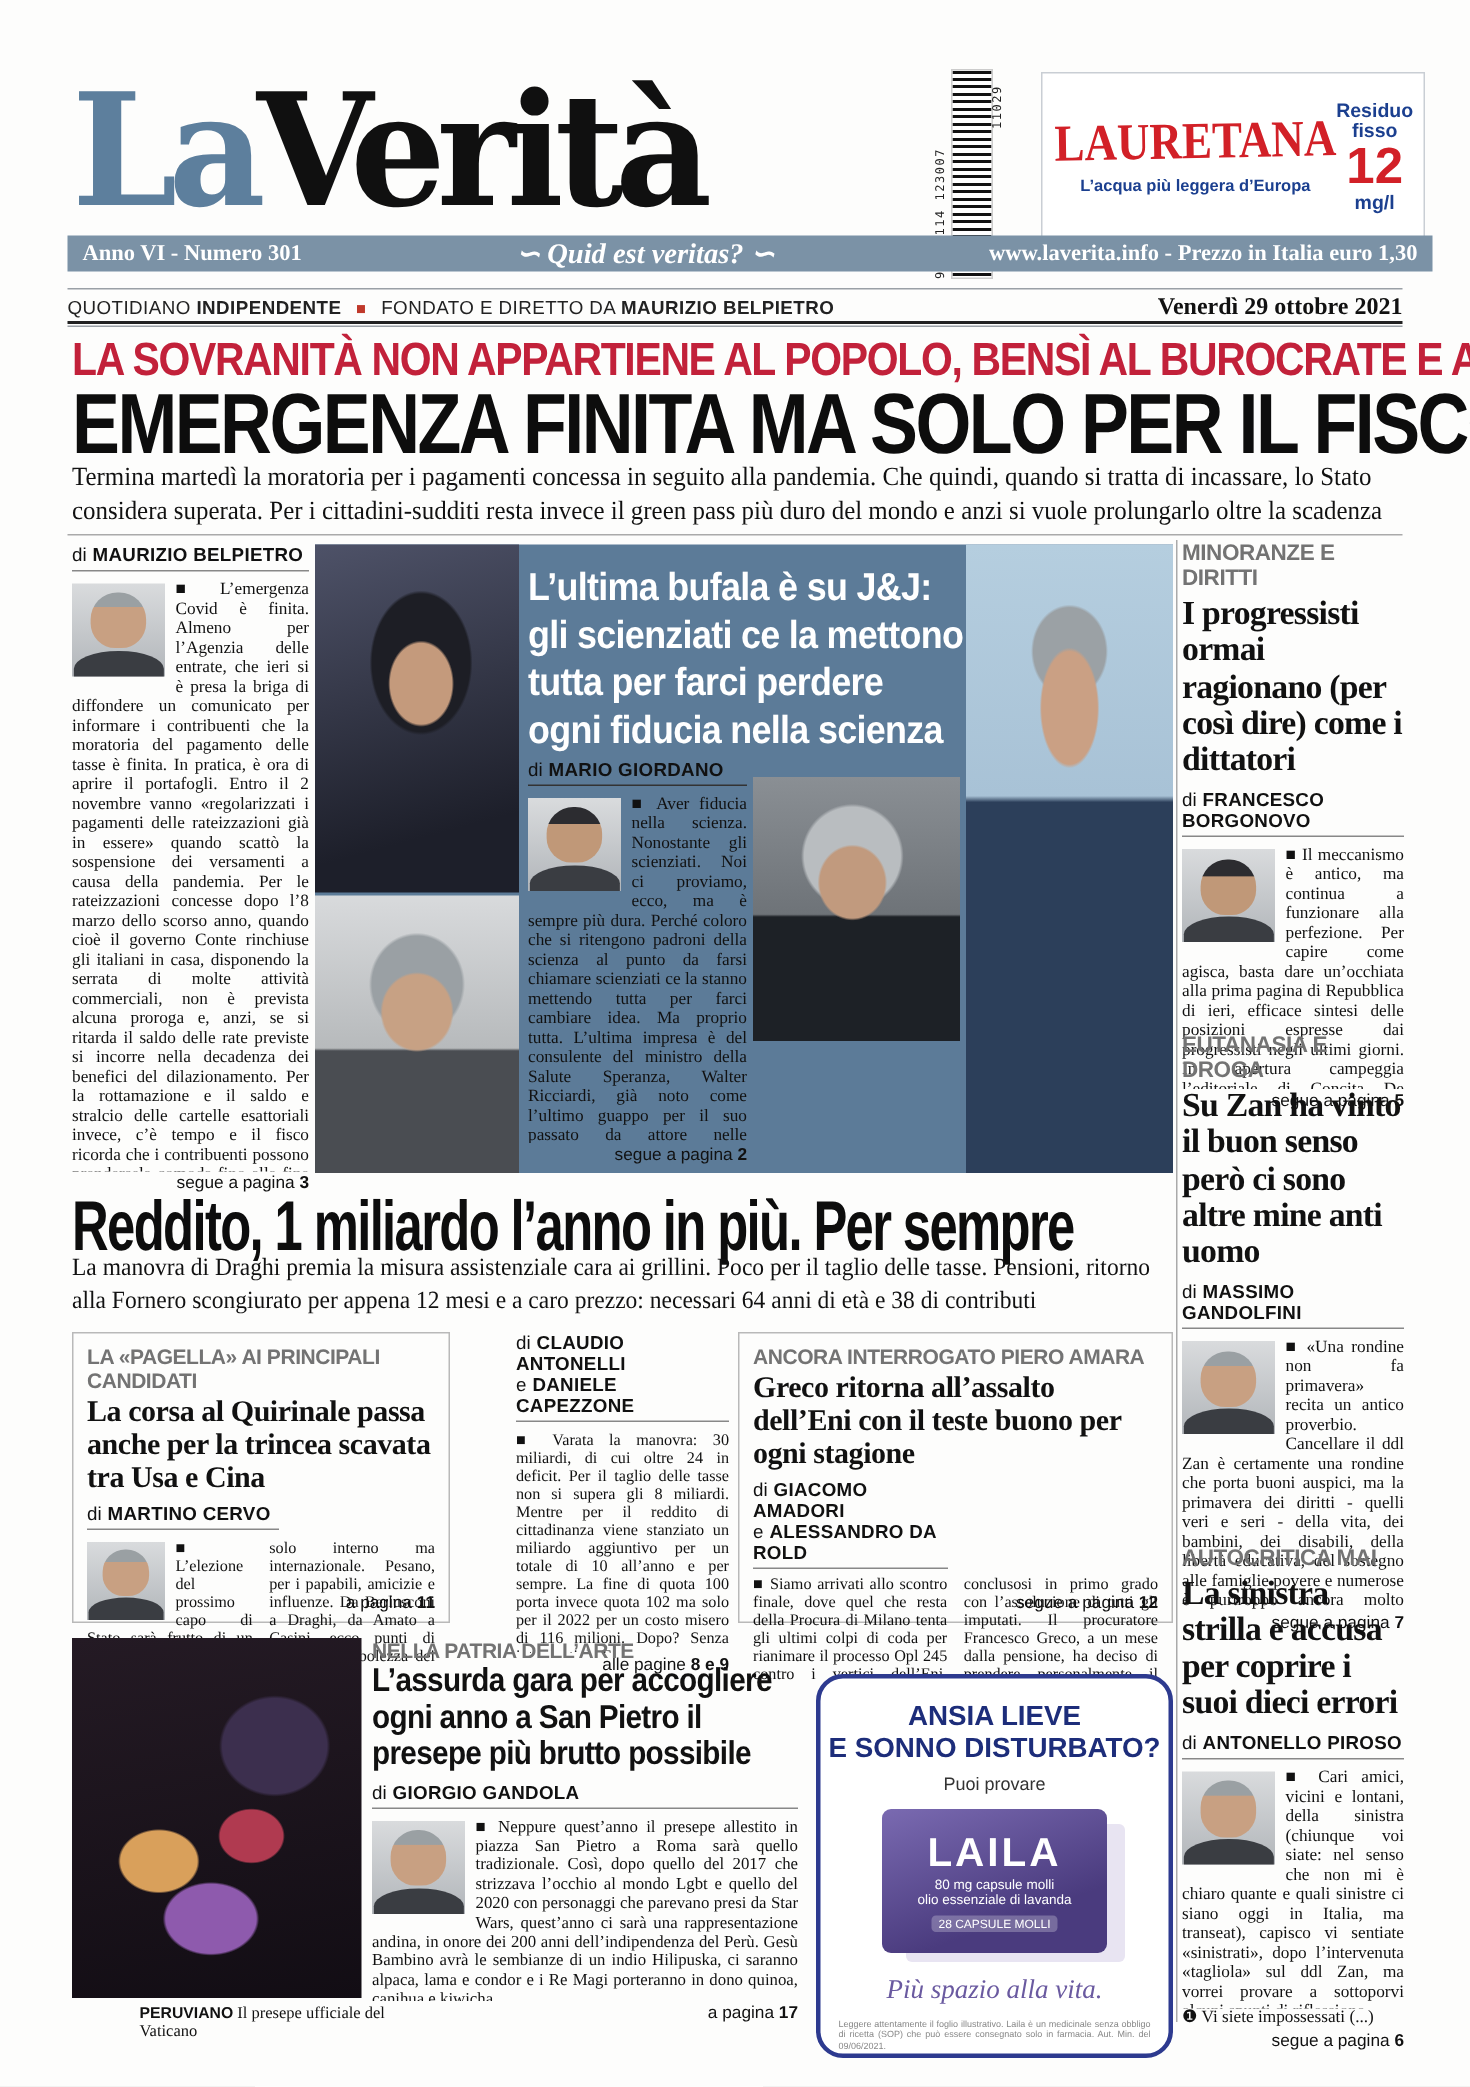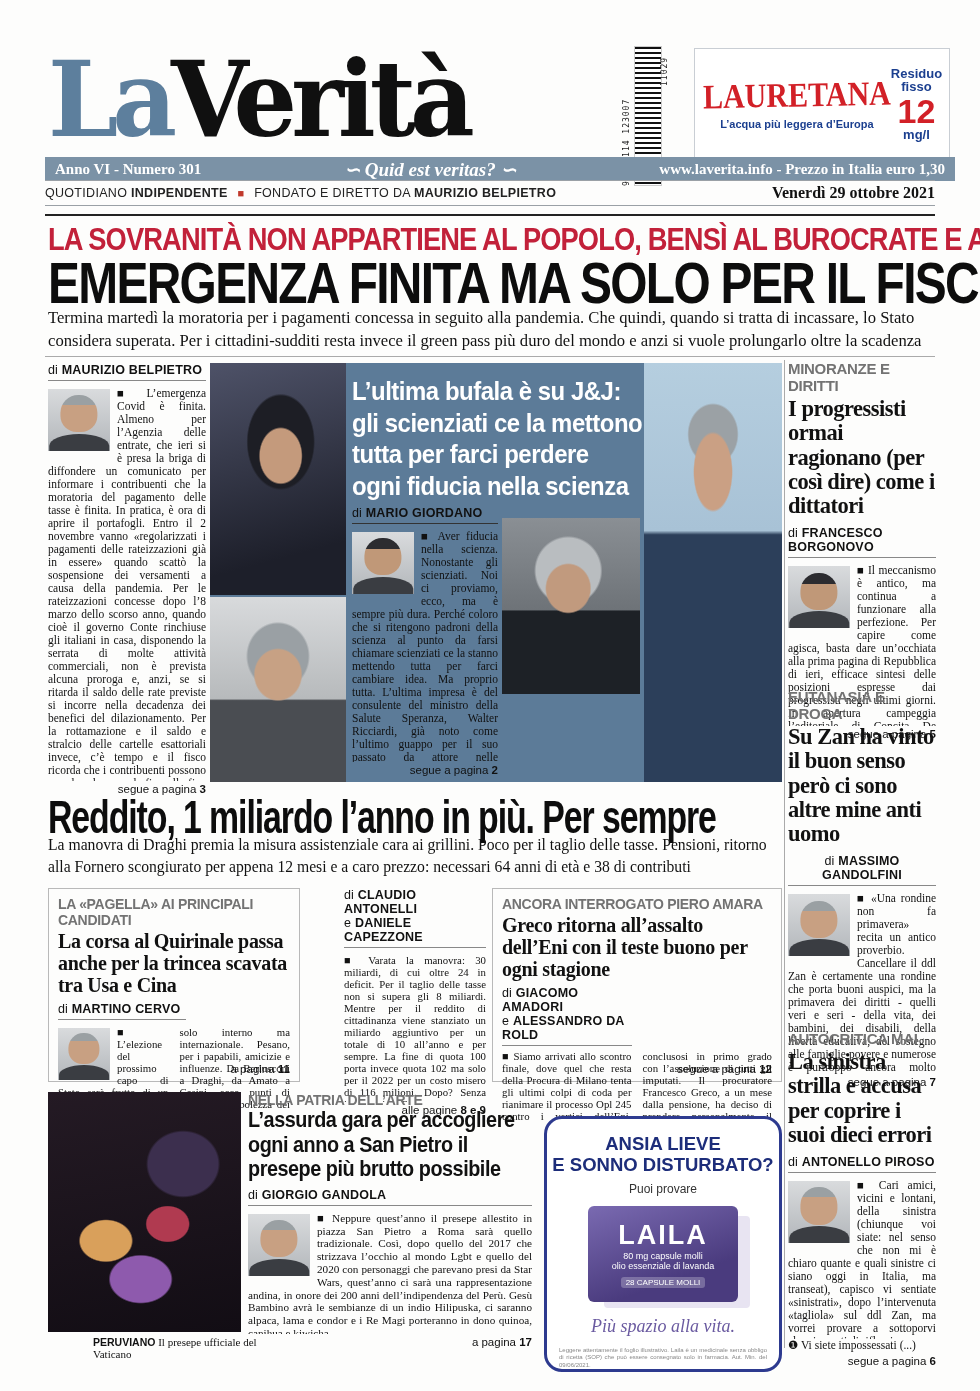--- a/index.html
+++ b/index.html
@@ -117,21 +117,21 @@
       <span>mg/l</span>
     </div>
   </div>
 
   <div class="abs bluebar" style="left:45px;top:157px;width:890px;height:24px;">
     <span class="iss">Anno VI - Numero 301</span>
     <span class="motto"><span>∽</span> <span>Quid est veritas?</span> <span>∽</span></span>
     <span class="site">www.laverita.info - Prezzo in Italia euro 1,30</span>
   </div>
 
-  <div class="abs subrow" style="left:45px;top:180px;width:890px;">
+  <div class="abs subrow" style="left:45px;top:192px;width:890px;">
     <span class="l">
       <span>QUOTIDIANO</span>
       <b>INDIPENDENTE</b>
       <span class="sq">■</span>
       <span>FONDATO E DIRETTO DA</span>
       <b>MAURIZIO BELPIETRO</b>
     </span>
     <span class="d">Venerdì 29 ottobre 2021</span>
   </div>
 
@@ -180,21 +180,21 @@
     <div class="body" style="height:162px;">
       <span class="hs dark"></span>
       <span>■ Il meccanismo è antico, ma continua a funzionare alla perfezione. Per capire come agisca, basta dare un’occhiata alla prima pagina di Repubblica di ieri, efficace sintesi delle posizioni espresse dai progressisti negli ultimi giorni. In apertura campeggia l’editoriale di Concita De Gregorio: una feroce (...)</span>
     </div>
     <div class="segue"><span>segue a pagina</span> <b>5</b></div>
   </div>
 
   <div class="abs" style="left:788px;top:688px;width:148px;">
     <div class="skick">EUTANASIA E DROGA</div>
     <div class="shead">Su Zan ha vinto il buon senso però ci sono altre mine anti uomo</div>
-    <div class="byline" style="margin-top:8px;text-align:center;"><span class="pre">di</span><b>MASSIMO GANDOLFINI</b></div>
+    <div class="byline" style="margin-top:8px;"><span class="pre">di</span><b>MASSIMO GANDOLFINI</b></div>
     <div class="body" style="height:182px;">
       <span class="hs"></span>
       <span>■ «Una rondine non fa primavera» recita un antico proverbio. Cancellare il ddl Zan è certamente una rondine che porta buoni auspici, ma la primavera dei diritti - quelli veri e seri - della vita, dei bambini, dei disabili, della libertà educativa, del sostegno alle famiglie povere e numerose è purtroppo ancora molto lontana. Se, poi, leggiamo (...)</span>
     </div>
     <div class="segue"><span>segue a pagina</span> <b>7</b></div>
   </div>
 
   <div class="abs condwrap redd-head" style="left:48px;top:789px;">Reddito, 1 miliardo l’anno in più. Per sempre</div>
   <div class="abs redd-deck" style="left:48px;top:834px;width:774px;">La manovra di Draghi premia la misura assistenziale cara ai grillini. Poco per il taglio delle tasse. Pensioni, ritorno alla Fornero scongiurato per appena 12 mesi e a caro prezzo: necessari 64 anni di età e 38 di contributi</div>
 

